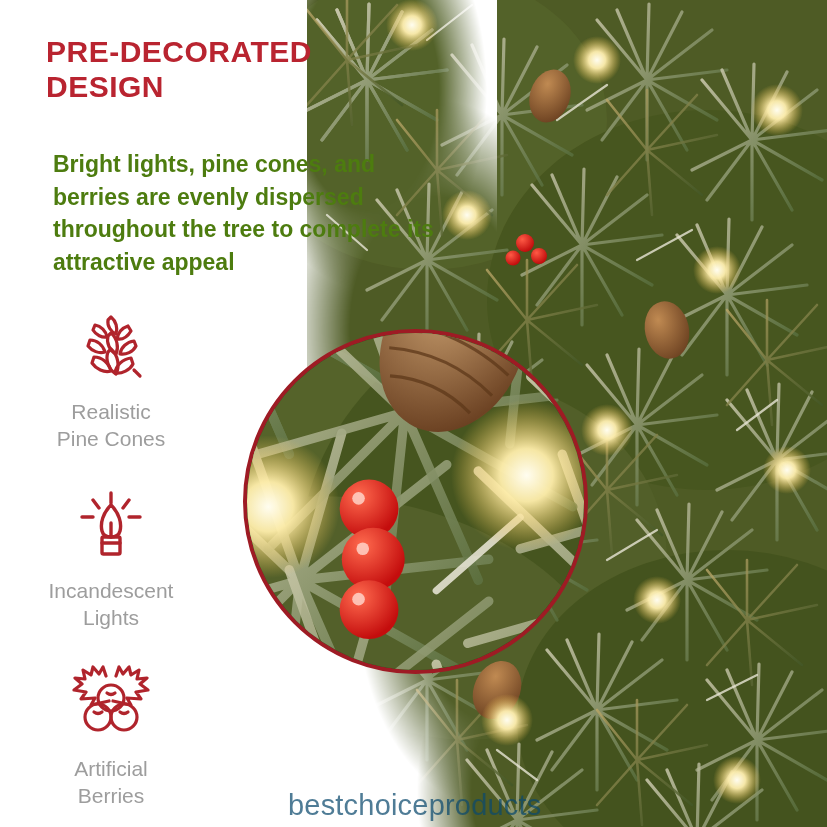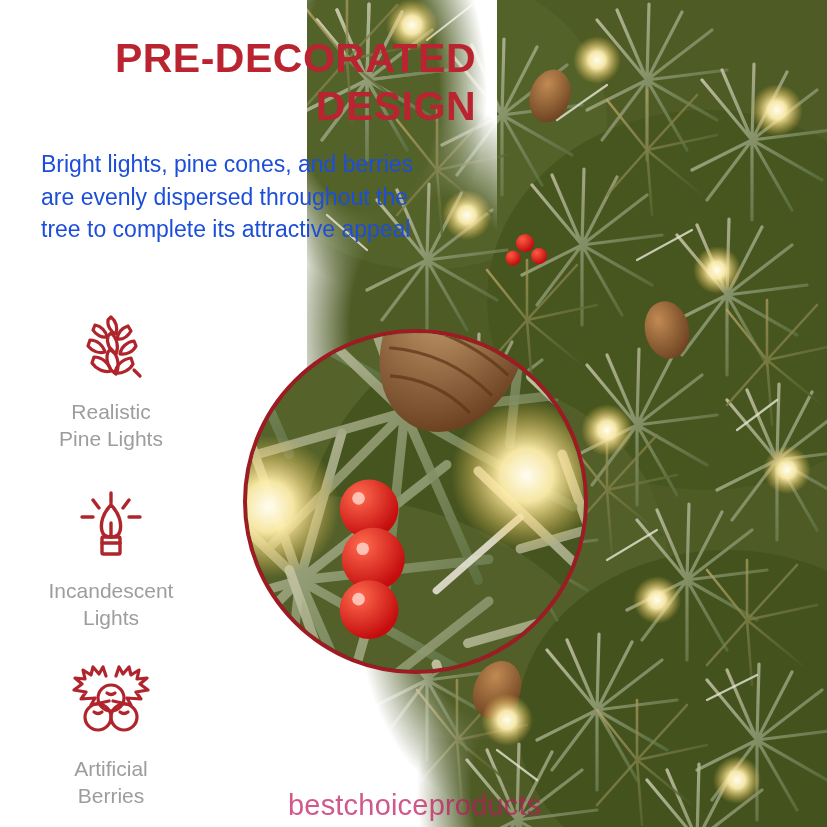--- a/index.html
+++ b/index.html
@@ -36,40 +36,40 @@
   .magnifier{
     position:absolute;left:243px;top:329px;width:345px;height:345px;border-radius:50%;
     border:4px solid #9e1b24;overflow:hidden;box-sizing:border-box;
     background:#3e4a24;
   }
   .magnifier .foliage{transform:scale(2.15);transform-origin:46% 50%;}
 
   
   .headline{
     position:absolute;left:46px;top:34px;width:430px;
-    color:#b92430;font-size:41px;line-height:1.18;font-weight:bold;letter-spacing:.5px;text-align:right;
+    color:#b92430;font-size:30px;line-height:1.18;font-weight:bold;letter-spacing:.5px;
   }
   .subtext{
-    position:absolute;left:41px;top:148px;width:390px;
-    color:#1d4ed8;font-size:23px;line-height:1.42;font-weight:normal;
+    position:absolute;left:53px;top:148px;width:390px;
+    color:#4d7c0f;font-size:23px;line-height:1.42;font-weight:bold;
   }
 
   .feature{position:absolute;left:26px;width:170px;text-align:center;}
   .feature.f1{top:305px;}
   .feature.f2{top:484px;}
   .feature.f3{top:662px;}
   .feature .ficon{height:86px;display:flex;align-items:center;justify-content:center;}
   .feature .flabel{
     color:#9d9d9d;font-size:21px;line-height:1.28;margin-top:8px;white-space:pre-line;
   }
 
   
   .watermark{
     position:absolute;left:288px;top:789px;font-size:29px;letter-spacing:.2px;
-    color:#be185d;opacity:.72;font-weight:normal;white-space:nowrap;
+    color:#0c4a6e;opacity:.72;font-weight:normal;white-space:nowrap;
   }
 </style>
 </head>
 <body>
 
 <div id="canvas">
 
   <div class="tree-photo">
     <svg class="foliage" viewBox="0 0 520 827" preserveAspectRatio="xMidYMid slice">
       <defs>
@@ -274,21 +274,21 @@
         <path d="M40 25c6 5 8 14 5 21-6-3-10-11-8-18z"></path>
         <path d="M19 32c7 0 13 5 15 12-6 2-13-1-17-6z"></path>
         <path d="M63 33c-7 1-13 6-14 13 6 1 13-2 16-8z"></path>
         <path d="M40 41c7 6 9 17 5 25-7-4-11-14-8-22z"></path>
         <path d="M23 49c8 0 15 6 17 14-7 2-15-2-19-8z"></path>
         <path d="M60 50c-8 1-15 7-16 15 7 1 15-3 18-9z"></path>
         <path d="M63 62l6 6"></path>
       </svg>
     </div>
     <div class="flabel">Realistic
-Pine Lights</div>
+Pine Cones</div>
   </div>
 
   <div class="feature f3">
     <div class="ficon">
       <svg width="84" height="80" viewBox="0 0 84 80" fill="none" stroke="#b0242c" stroke-width="3.2" stroke-linecap="round" stroke-linejoin="round">
 
         <path d="M40 36L22 40 26 33 12 34 17 27 5 25 13 19 6 13l10 1-2-9 8 5 2-8 6 7 4-7 3 9"></path>
 
         <path d="M44 36l18 4-4-7 14 1-5-7 12-2-8-6 7-6-10 1 2-9-8 5-2-8-6 7-4-7-3 9"></path>
 

